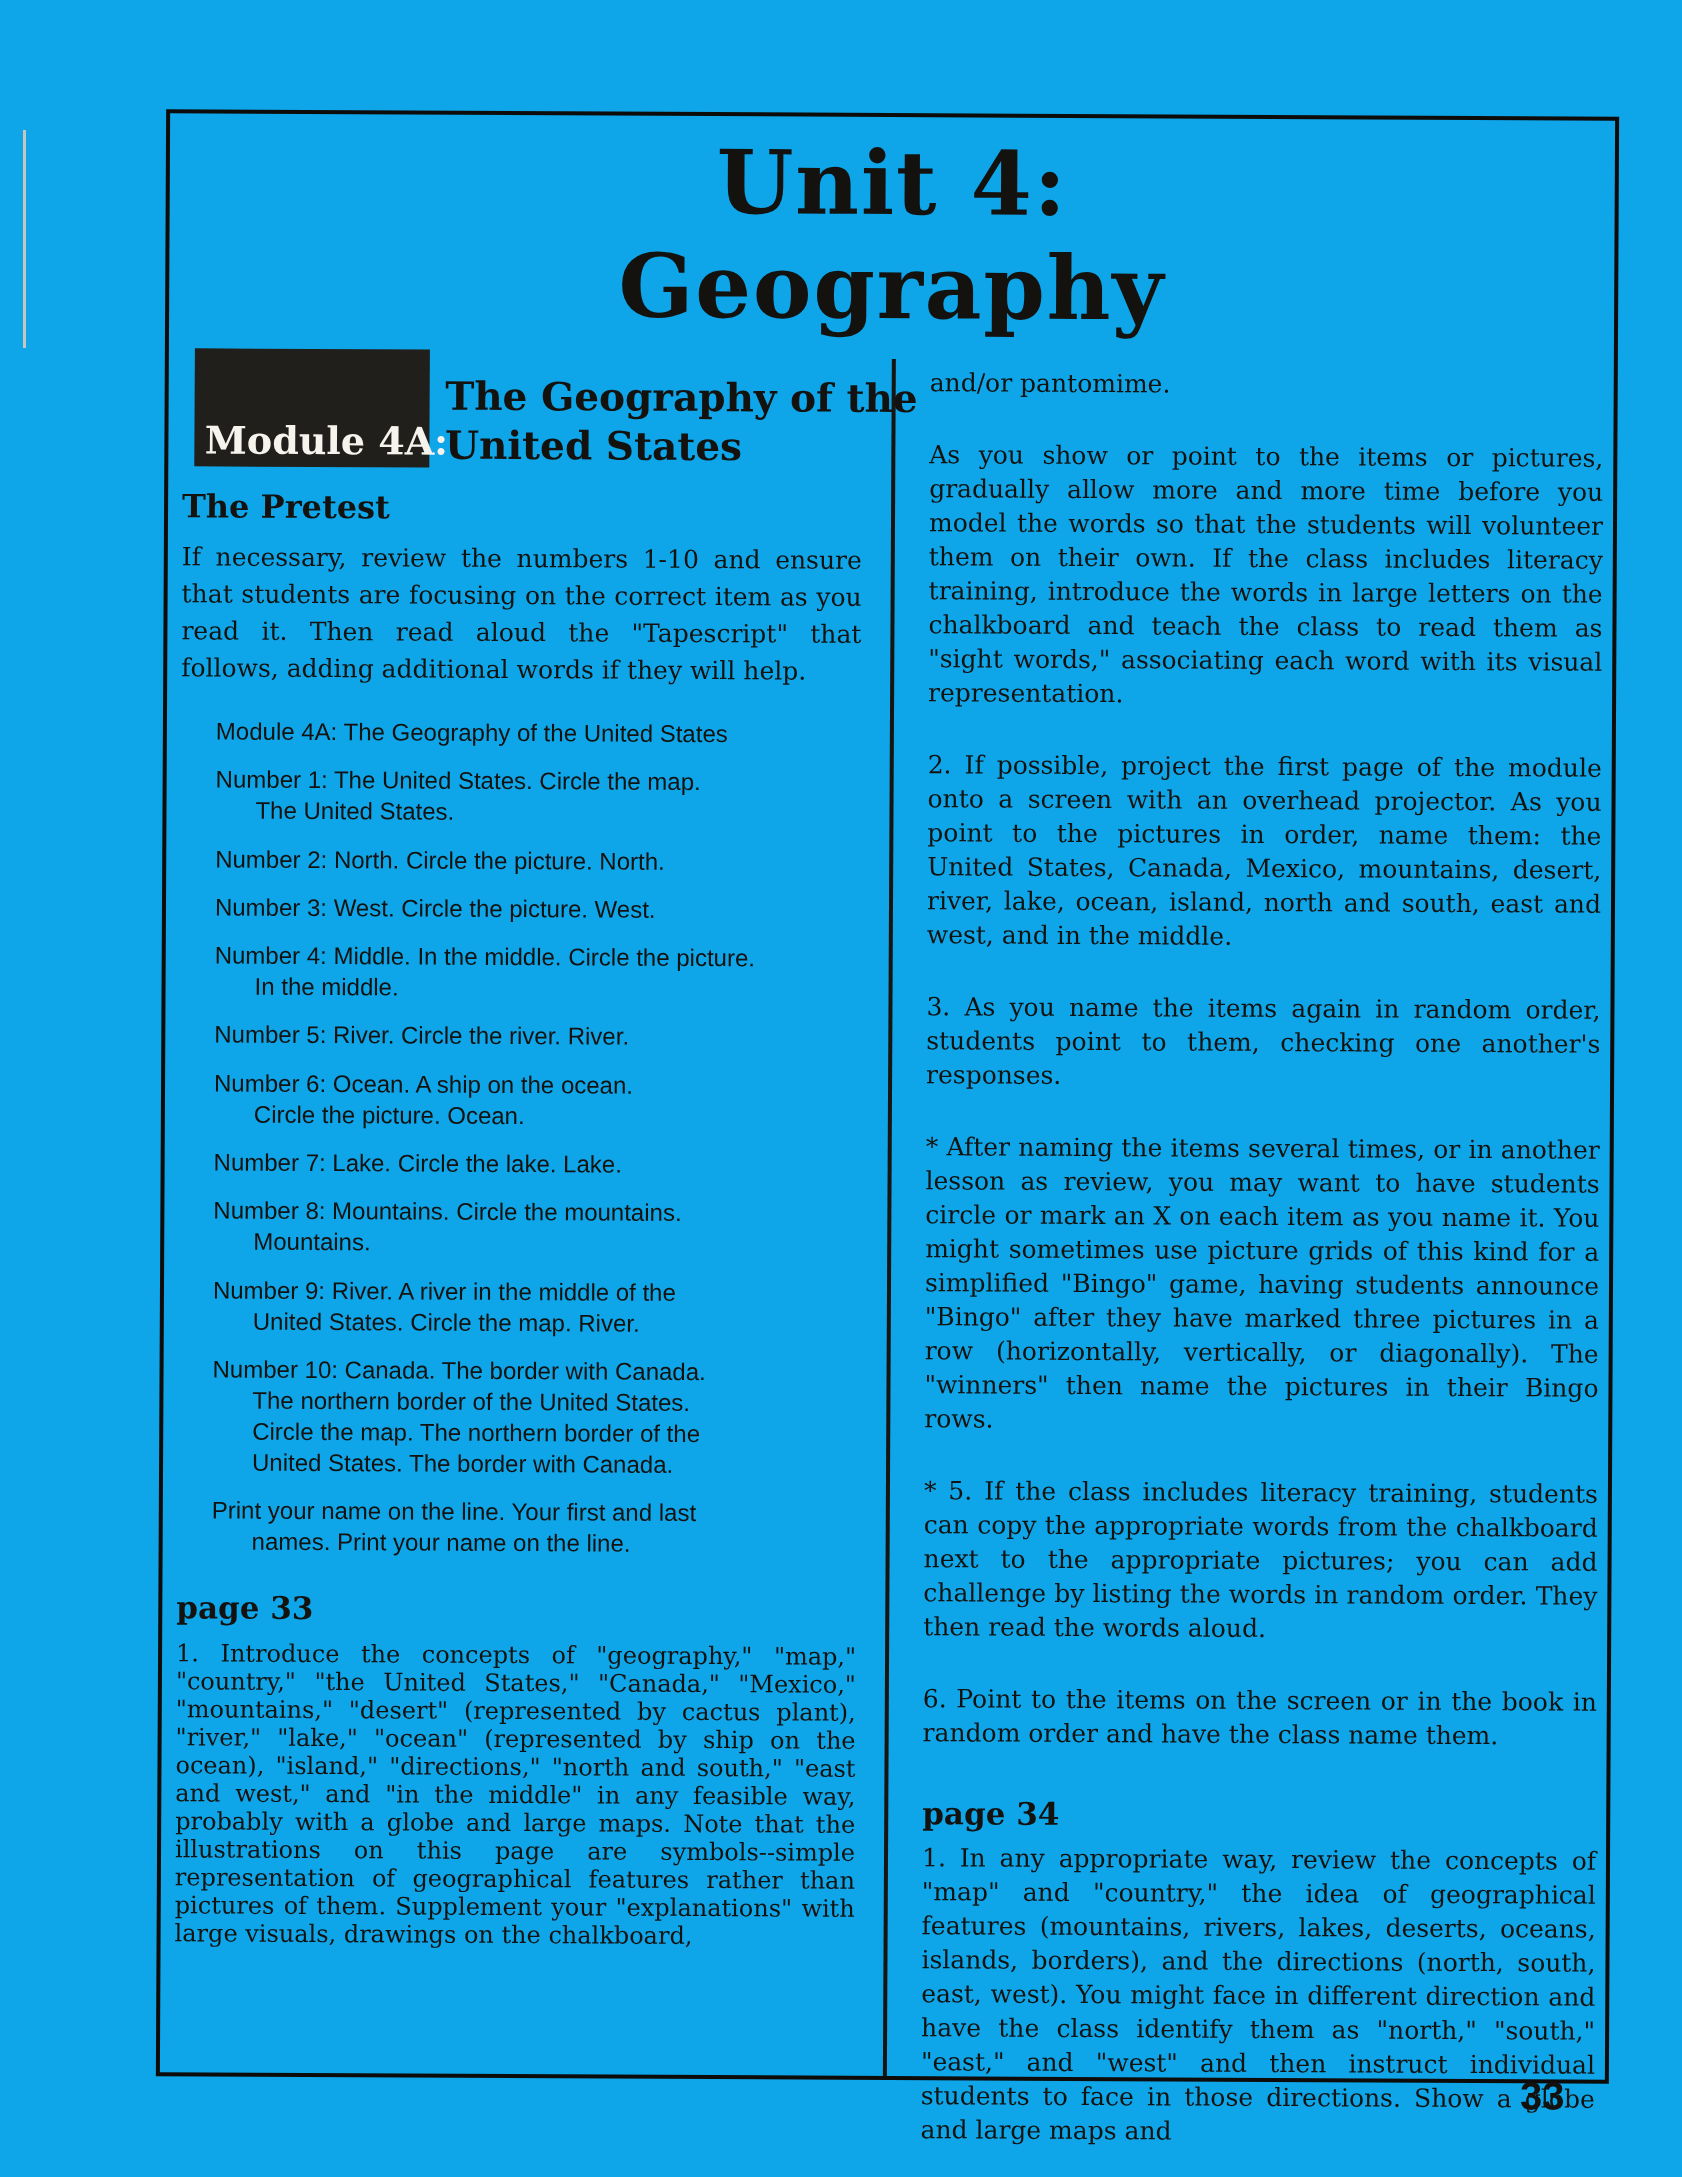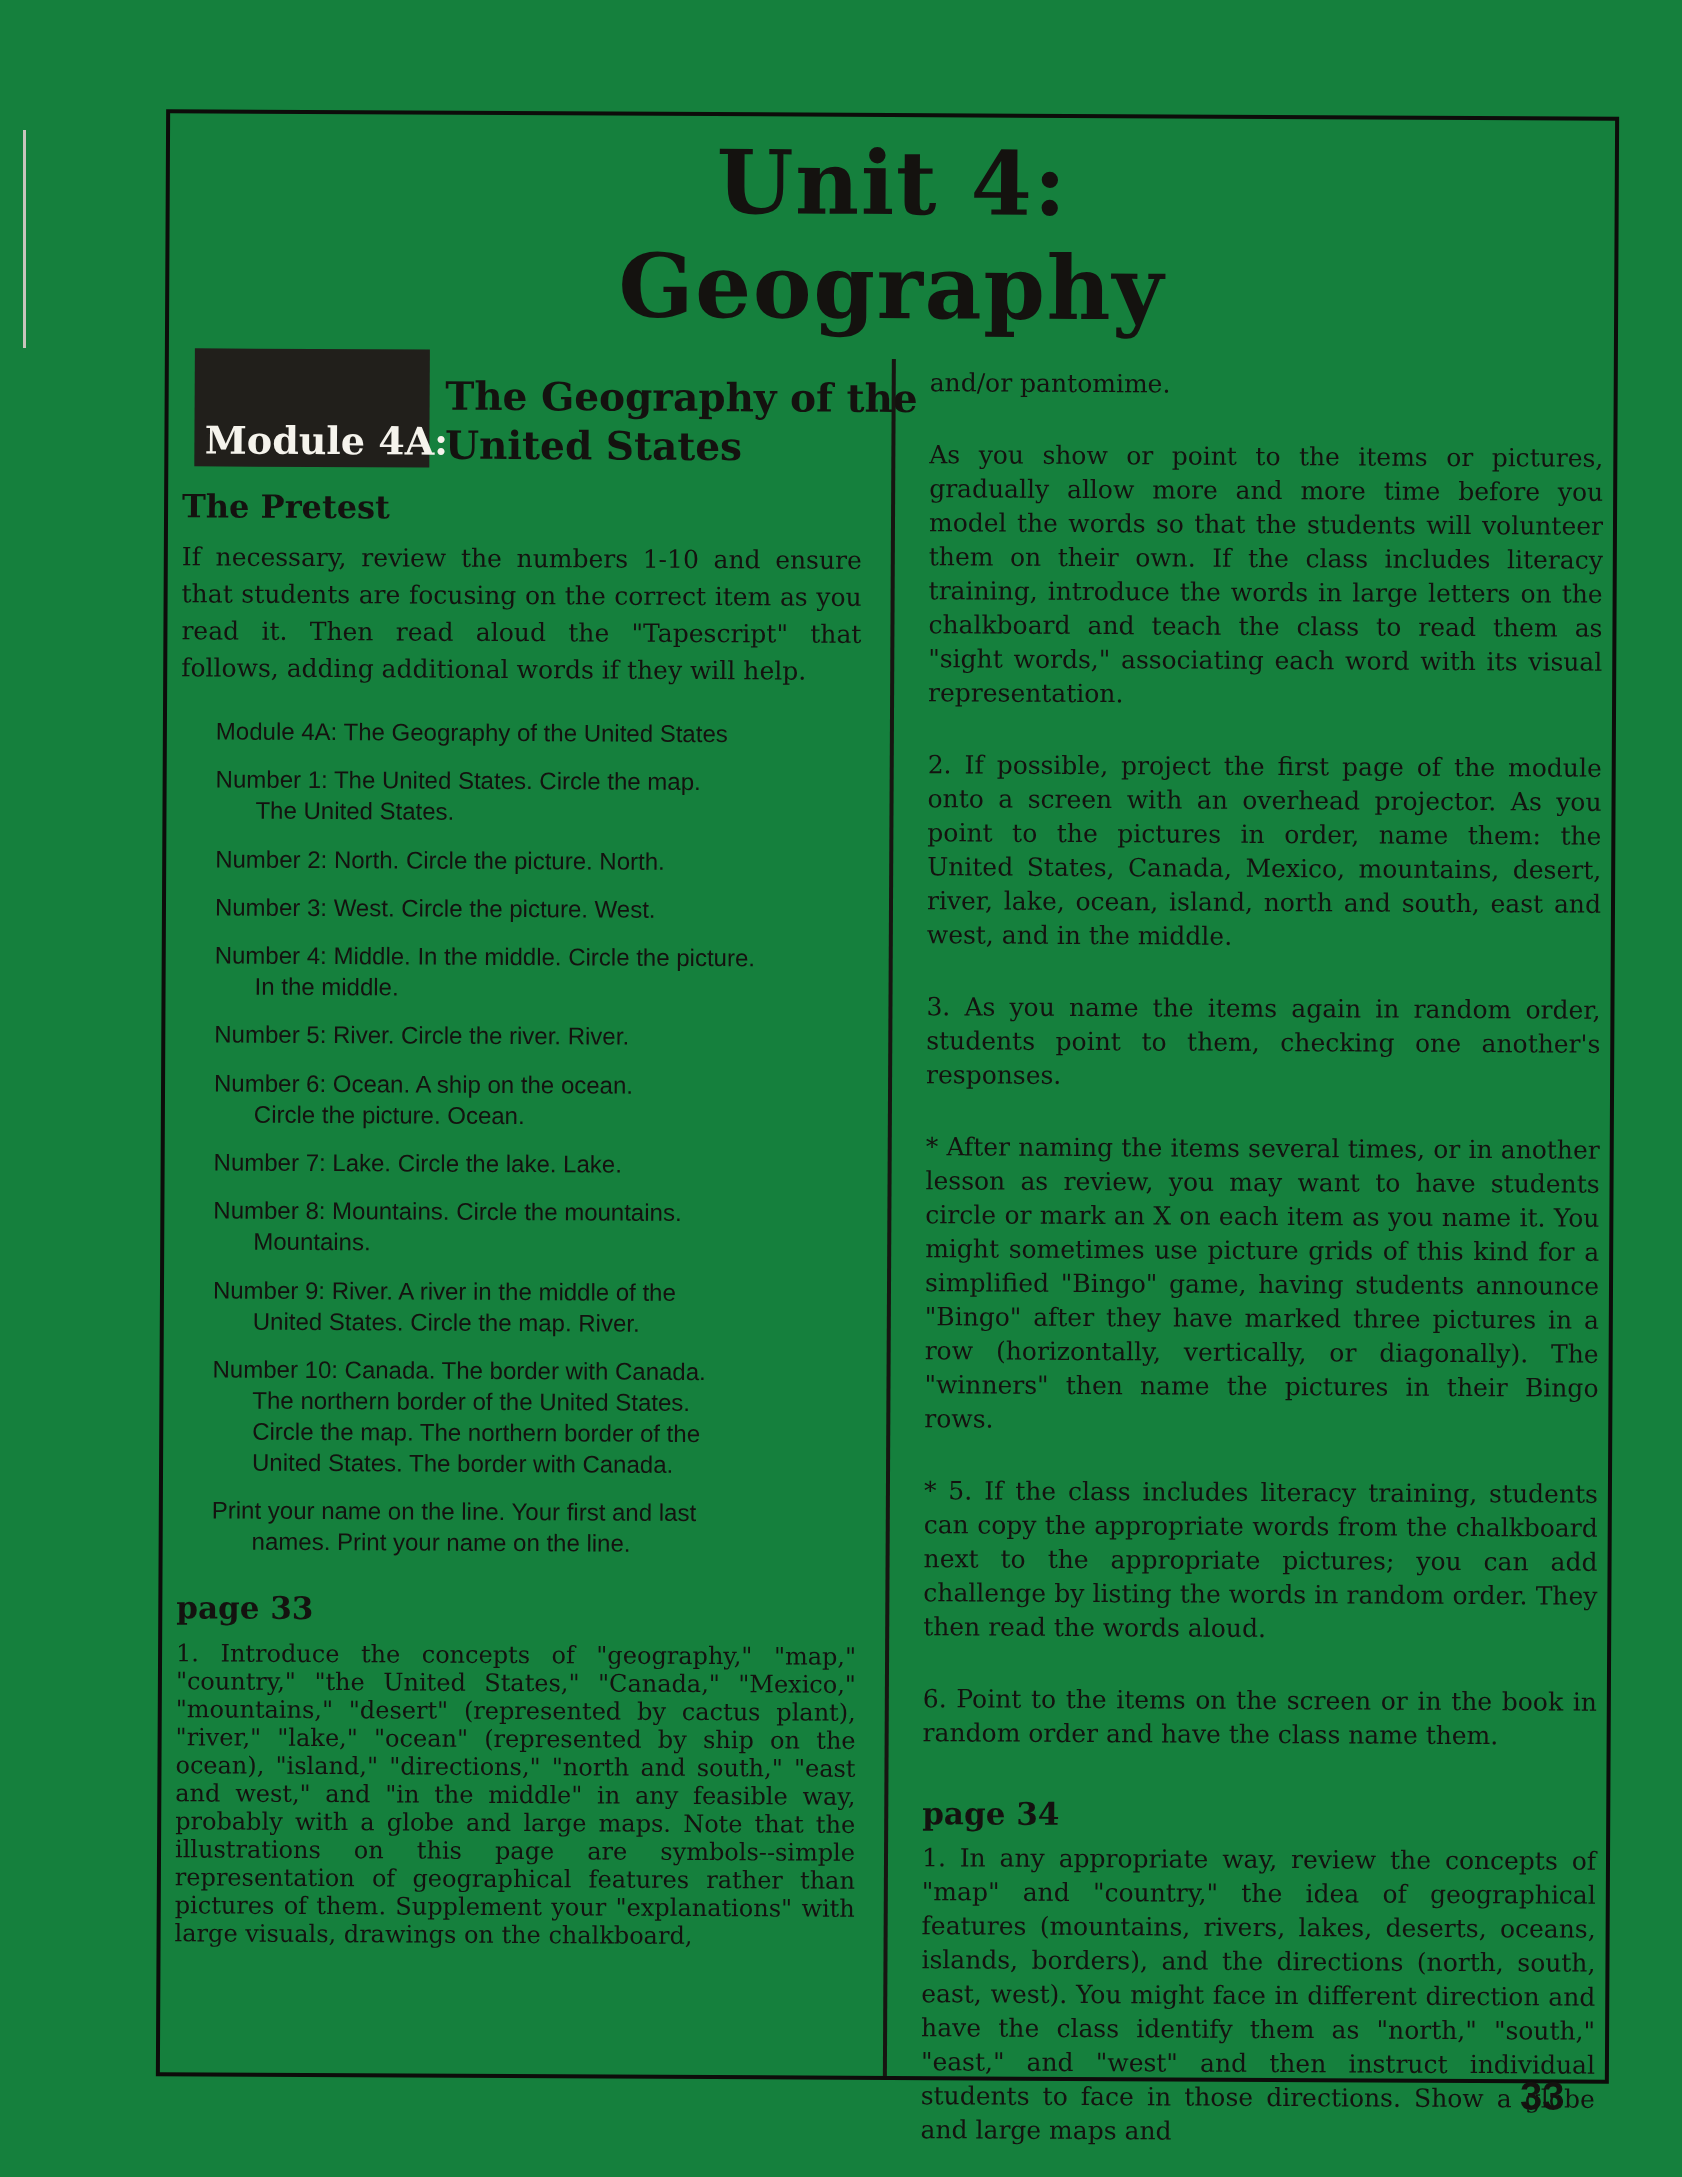--- a/index.html
+++ b/index.html
@@ -1,21 +1,21 @@
 <!DOCTYPE html>
 <html style="font-size:14px"><head>
 <meta charset="utf-8">
 <style>
   html, body { margin: 0; padding: 0; }
   body { background: #e9e7e1; }
   .sheet {
     position: relative;
     width: 1683px;
     height: 2177px;
-    background: #15803d;
+    background: #0ea5e9;
     color: #14120f;
     font-family: "DejaVu Serif", serif;
     overflow: hidden;
   }
   .scan-artifact {
     position: absolute;
     left: 23px; top: 130px;
     width: 2.6px; height: 218px;
     background: #c9c5bd;
   }

